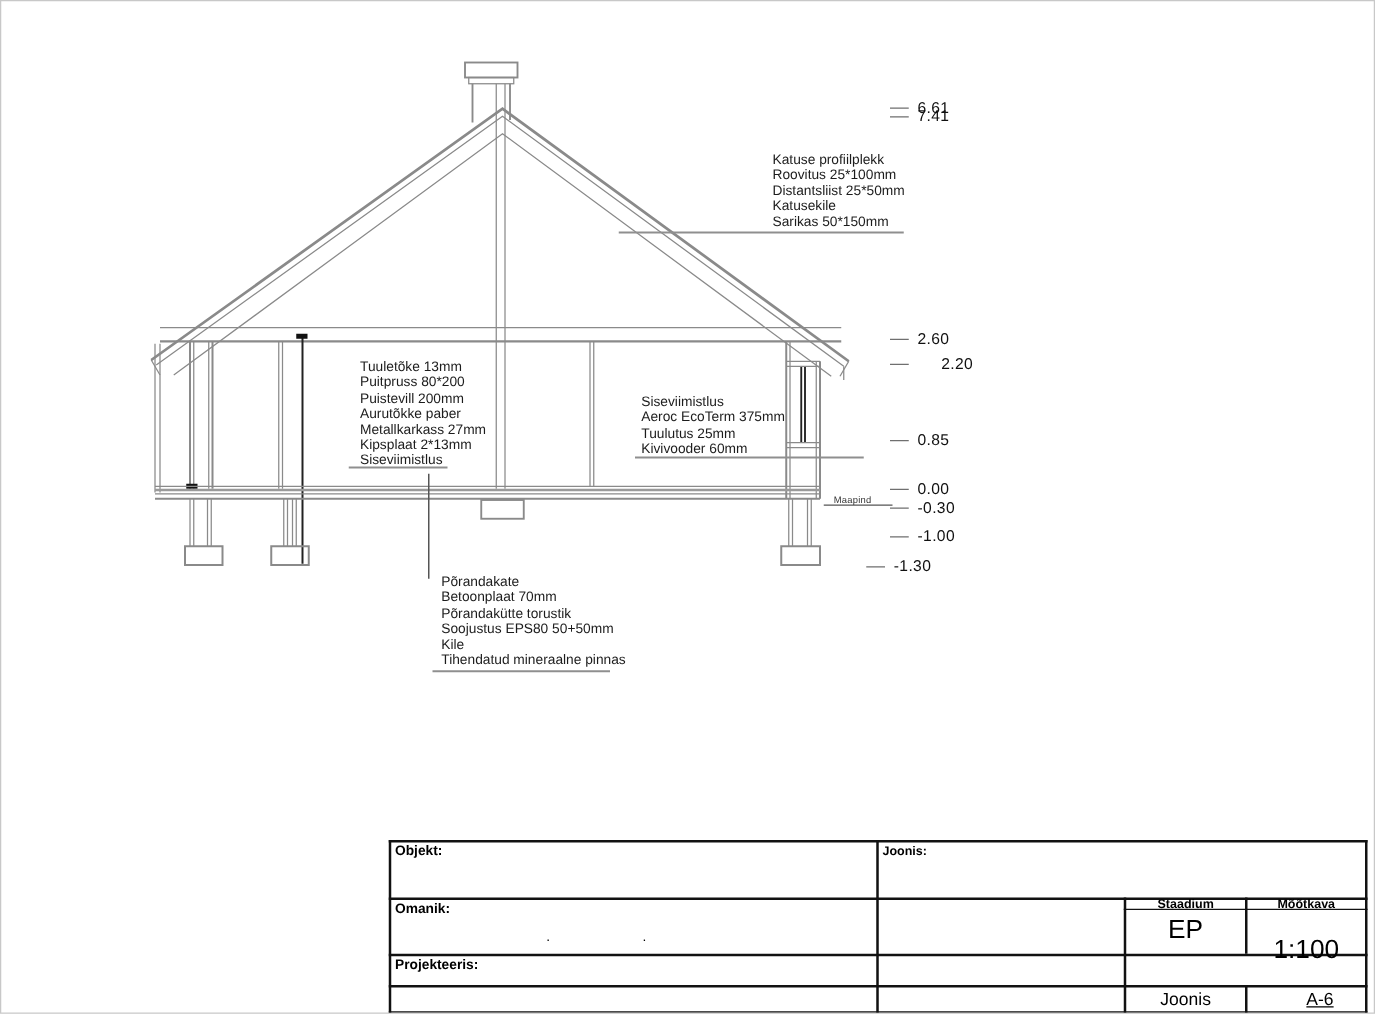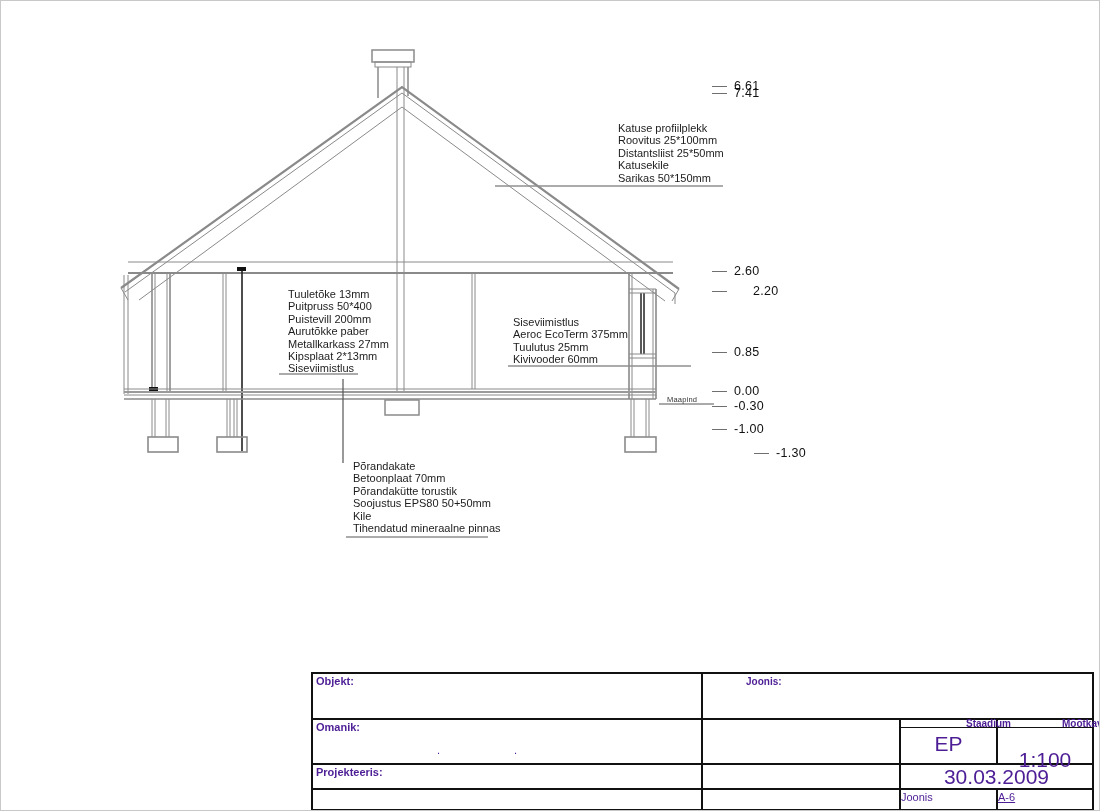--- a/index.html
+++ b/index.html
@@ -12,28 +12,28 @@
   .ann { position:absolute; font-size:11px; line-height:12.4px; color:#1c1c1c; white-space:nowrap; }
 
   
   .elev { position:absolute; display:flex; align-items:center; gap:7px; height:16px; }
   .elev .dash { width:15px; height:0; border-top:1.6px solid #6f6f6f; display:inline-block; }
   .elev .elabel { font-size:12.5px; color:#111; letter-spacing:.3px; }
 
   .ground-label { position:absolute; font-size:7.5px; color:#333; letter-spacing:.2px; }
 
   
-  .tblock { position:absolute; left:310px; top:671px; width:783px; height:139px; color:#4c1d95; }
+  .tblock { position:absolute; left:310px; top:671px; width:783px; height:139px; color:#000000; }
   .tb-line { position:absolute; background:#111; }
   .tb-text { position:absolute; white-space:nowrap; }
   .lbl  { font-size:11px; font-weight:700; }
-  .small-lbl { font-size:10px; font-weight:700;margin-left:40px; }
+  .small-lbl { font-size:10px; font-weight:700; }
   .big-title { font-size:24px; text-align:center; }
   .big-val { text-align:center; font-size:21px; }
-  .foot-val { text-align:left; font-size:11px; }
+  .foot-val { text-align:center; font-size:14px; }
 </style>
 </head>
 <body>
 
 <div class="canvas">
 
   <svg class="linework" width="1100" height="811" viewBox="0 0 1100 811">
 
     <g fill="none" stroke="#8a8a8a">
       <polyline points="120,287 401,86 678,288" stroke-width="2.2"></polyline>
@@ -132,21 +132,21 @@
   <div class="ann" style="left:617px; top:121px;">
     <div>Katuse profiilplekk</div>
     <div>Roovitus 25*100mm</div>
     <div>Distantsliist 25*50mm</div>
     <div>Katusekile</div>
     <div>Sarikas 50*150mm</div>
   </div>
 
   <div class="ann" style="left:287px; top:287px;">
     <div>Tuuletõke 13mm</div>
-    <div>Puitpruss 50*400</div>
+    <div>Puitpruss 80*200</div>
     <div>Puistevill 200mm</div>
     <div>Aurutõkke paber</div>
     <div>Metallkarkass 27mm</div>
     <div>Kipsplaat 2*13mm</div>
     <div>Siseviimistlus</div>
   </div>
 
   <div class="ann" style="left:512px; top:315px;">
     <div>Siseviimistlus</div>
     <div>Aeroc EcoTerm 375mm</div>
@@ -188,21 +188,21 @@
       <span class="elabel">0.00</span>
     </div>
   <div class="elev" style="left:711px; top:397px;">
       <span class="dash"></span>
       <span class="elabel">-0.30</span>
     </div>
   <div class="elev" style="left:711px; top:420px;">
       <span class="dash"></span>
       <span class="elabel">-1.00</span>
     </div>
-  <div class="elev" style="left:753px; top:444px;text-align:right;">
+  <div class="elev" style="left:692px; top:444px;text-align:right;">
       <span class="dash"></span>
       <span class="elabel">-1.30</span>
     </div>
 
   <div class="ground-label" style="left:666px; top:394px;">Maapind</div>
 
   <div class="tblock">
 
     <div class="tb-line" style="left:0; top:0; width:783px; height:2px;"></div>
     <div class="tb-line" style="left:0; top:46px; width:783px; height:2px;"></div>
@@ -224,19 +224,18 @@
     <div class="tb-text" style="left:203px; top:72px; font-size:11px;">.</div>
     <div class="tb-text lbl" style="left:5px; top:94px;">Projekteeris:</div>
 
     <div class="tb-text small-lbl" style="left:395px; top:4px;">Joonis:</div>
 
     <div class="tb-text small-lbl" style="left:590px; top:46px; width:95px; text-align:center;">Staadium</div>
     <div class="tb-text small-lbl" style="left:687px; top:46px; width:94px; text-align:center;">Mõõtkava</div>
     <div class="tb-text big-val" style="left:590px; top:60px; width:95px;">EP</div>
     <div class="tb-text big-val" style="left:687px; top:76px; width:94px;">1:100</div>
 
-    <div class="tb-text big-val" style="left:590px; top:93px; width:191px;">30.03.2009</div>
 
     <div class="tb-text foot-val" style="left:590px; top:119px; width:95px;">Joonis</div>
     <div class="tb-text foot-val" style="left:687px; top:119px; width:116px;text-decoration:underline;">A-6</div>
   </div>
 
 </div>
 
 </body></html>

